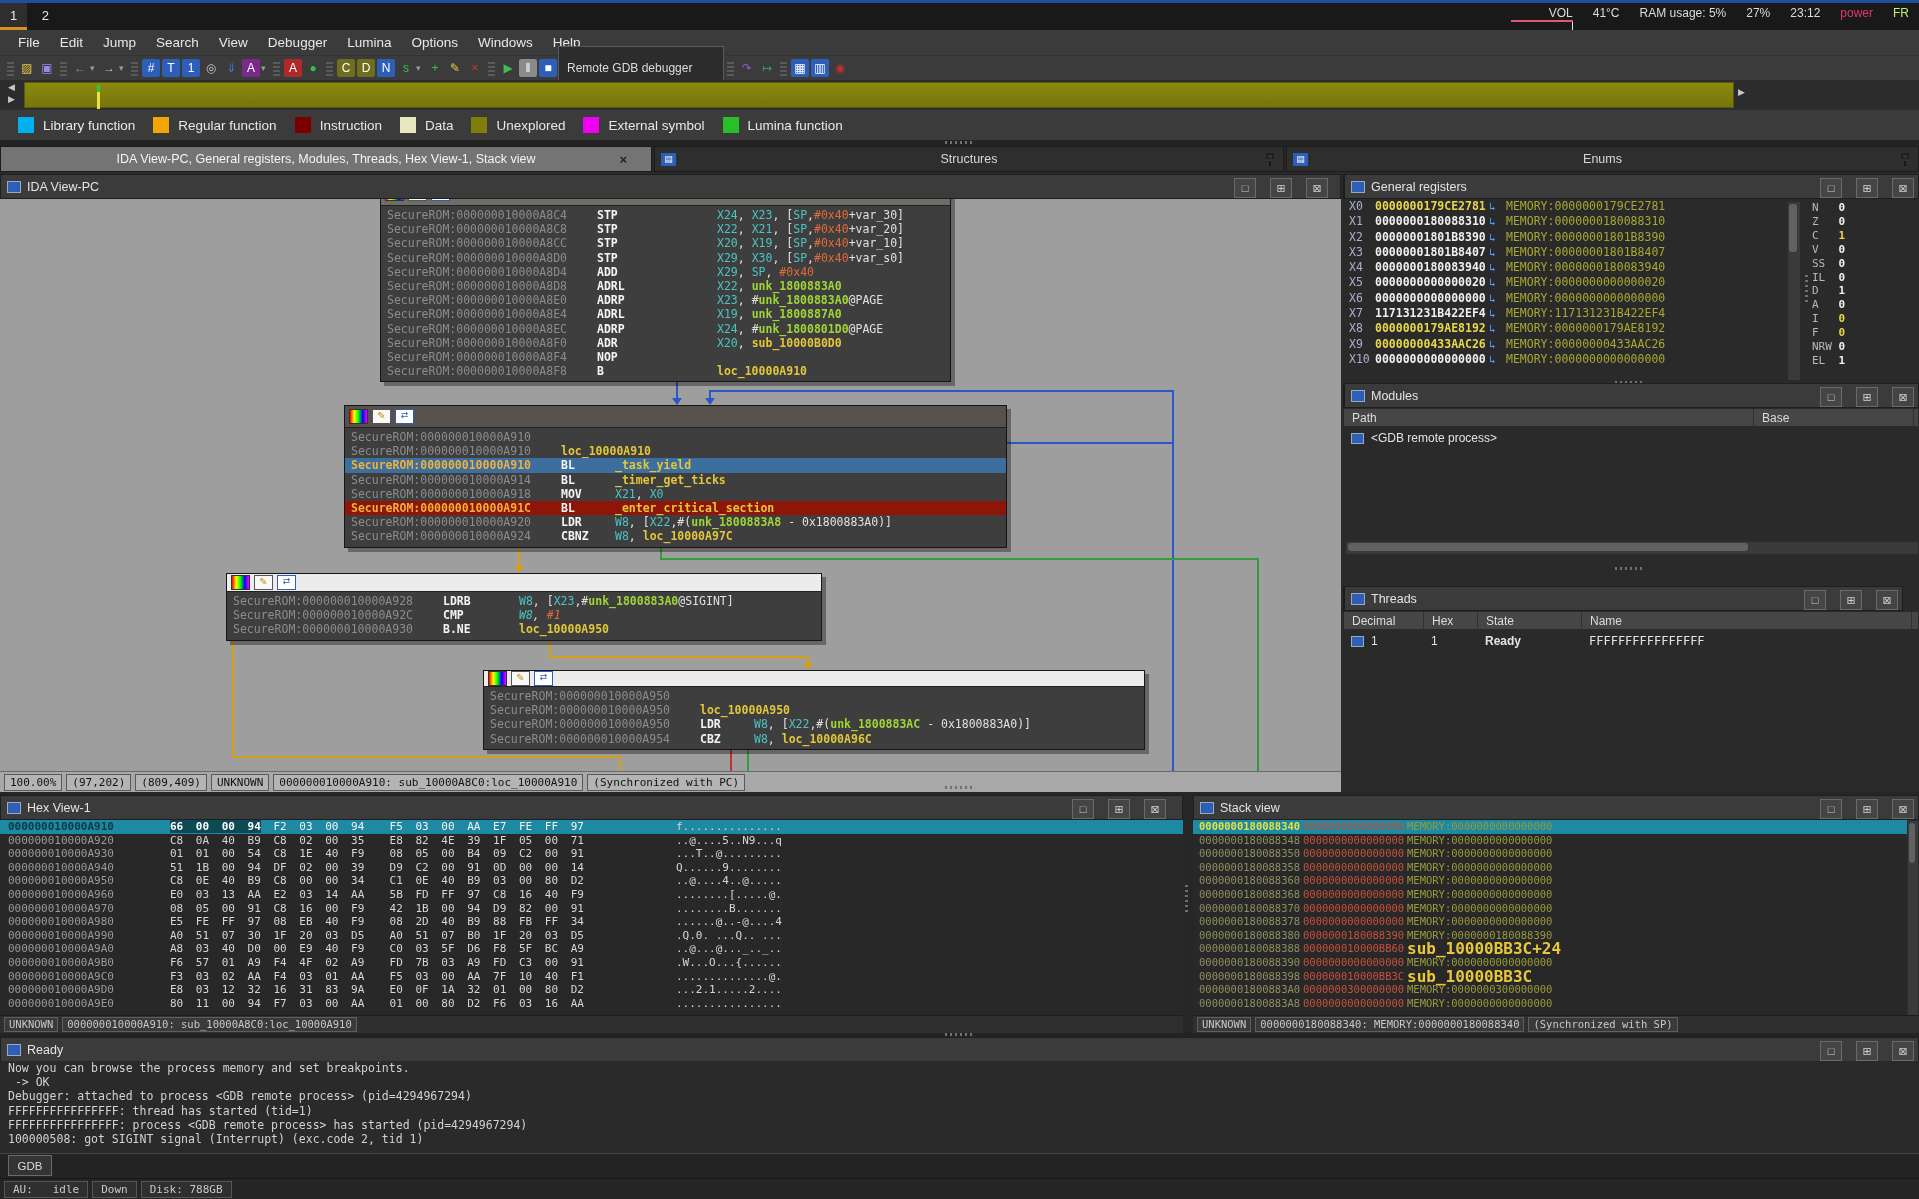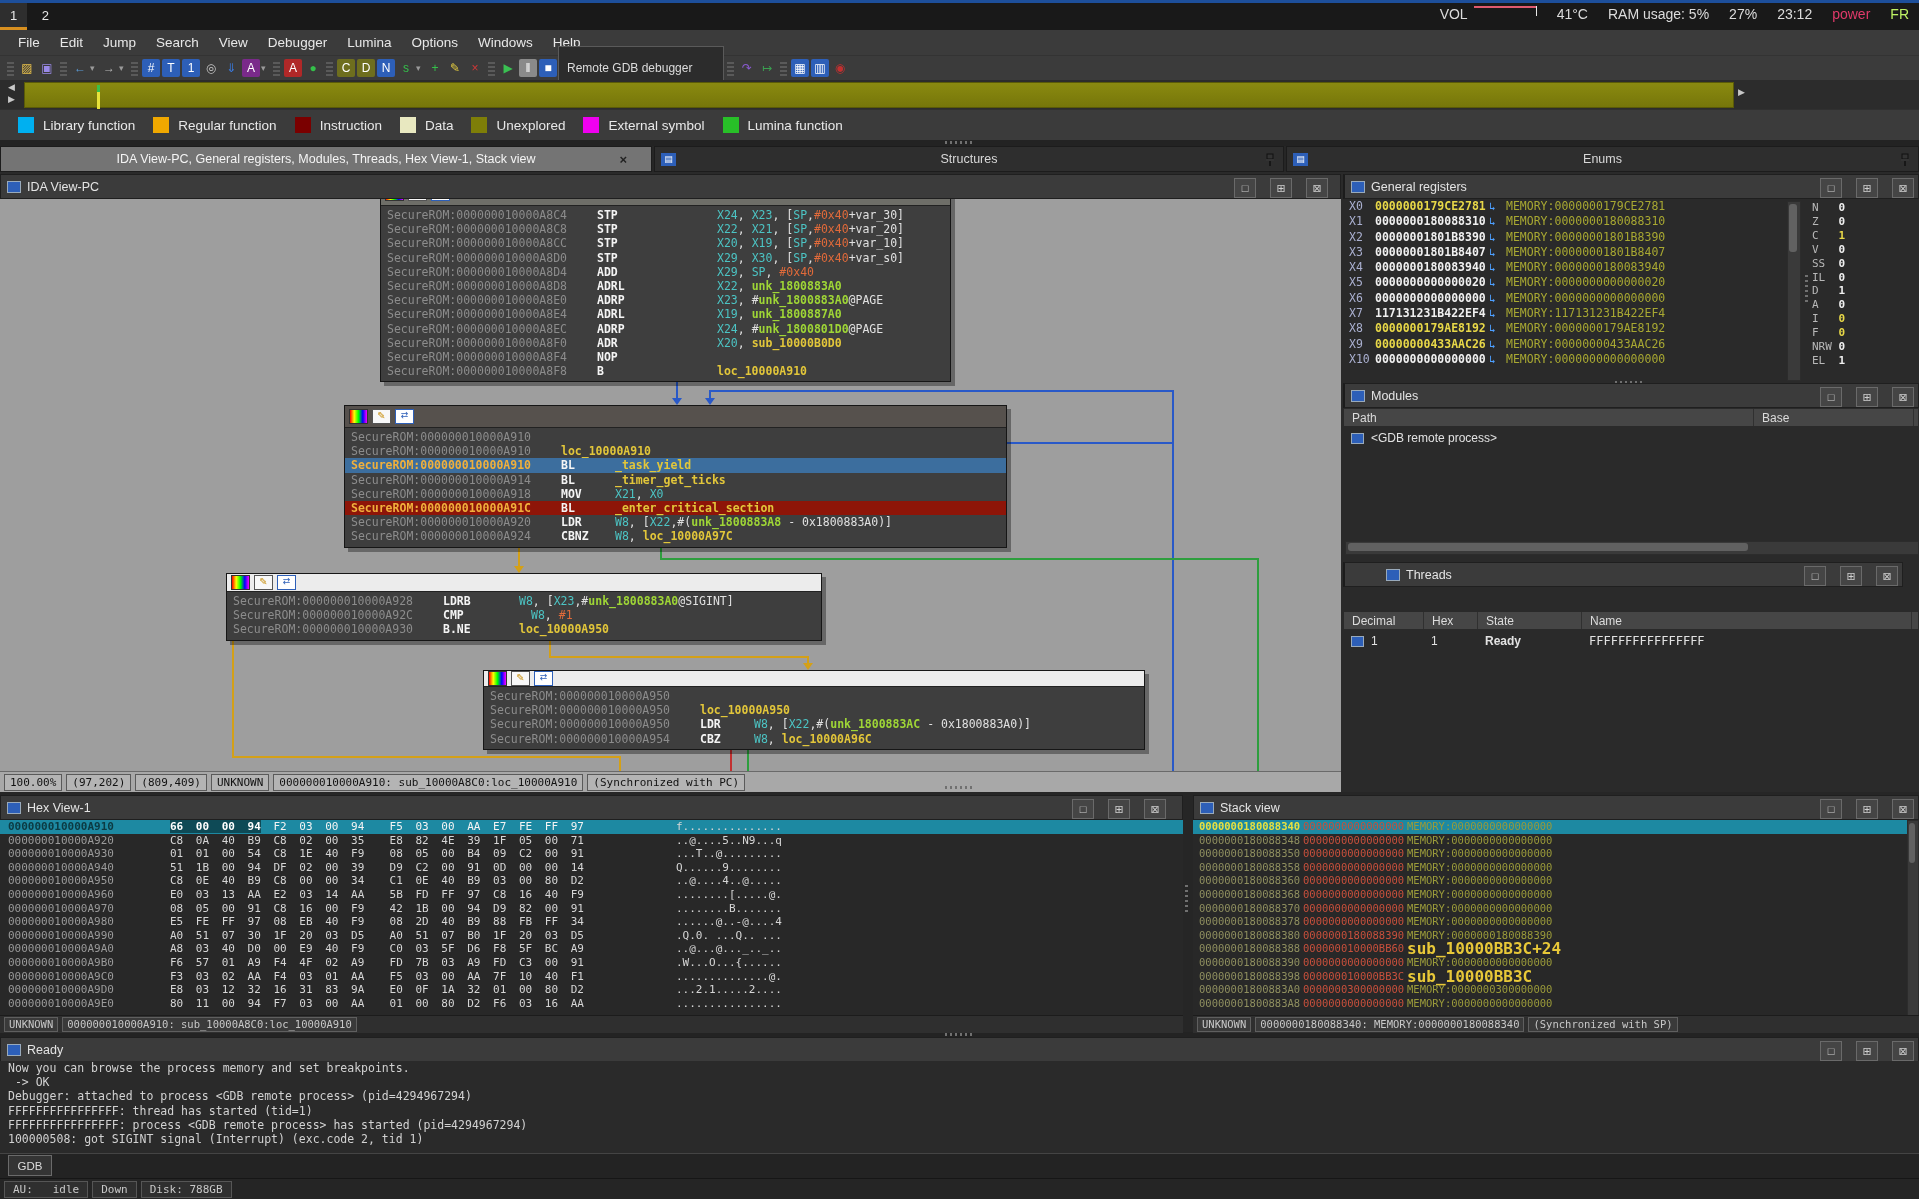--- a/index.html
+++ b/index.html
@@ -6,21 +6,21 @@
   body{width:1919px;height:1199px;position:relative;background:#232323;overflow:hidden;
        font-family:"Liberation Sans","DejaVu Sans",sans-serif;-webkit-font-smoothing:antialiased;}
   .mono{font-family:"DejaVu Sans Mono",monospace;}
   .abs{position:absolute;}
 
   
   #titlebar{left:0;top:0;width:1919px;height:30px;background:#191919;border-top:3px solid #1d4f9b;}
   .ws{display:inline-block;height:27px;line-height:25px;padding:0 10px;color:#e8e8e8;font-size:13px;vertical-align:top;}
   .ws.active{background:#2e2e2e;border-bottom:3px solid #d89020;box-sizing:border-box;}
   #tb-right{right:0;top:3px;height:27px;display:flex;align-items:stretch;}
-  .tbr-item{display:flex;align-items:flex-start;padding:0 10px;color:#dcdcdc;font-size:14px;box-sizing:border-box;}
+  .tbr-item{display:flex;align-items:flex-end;padding:0 10px;color:#dcdcdc;font-size:12px;box-sizing:border-box;flex-direction:column;}
   .vol-line{width:62px;height:2px;background:#e05a70;display:inline-block;margin-left:6px;}
   .vol-tick{width:1px;height:10px;background:#e8e8e8;display:inline-block;}
 
   
   #menubar{left:0;top:30px;width:1919px;height:26px;background:#3b3b3b;display:flex;align-items:center;padding-left:8px;box-sizing:border-box;border-bottom:1px solid #333;}
   .menu-item{color:#e8e8e8;font-size:13.5px;padding:3px 10px;cursor:default;}
 
   
   #toolbar{left:0;top:56px;width:1919px;height:24px;background:#3b3b3b;display:flex;align-items:center;padding-left:4px;box-sizing:border-box;}
   .tool-ico{width:18px;height:18px;margin:0 1px;display:flex;align-items:center;justify-content:center;font-size:12px;border-radius:2px;}
@@ -355,21 +355,21 @@
         </div>
       </div>
       <div class="gblock" style="left: 226px; top: 374px; width: 594px;">
         <div class="gb-title light" style="height: 18px;">
           <div class="bt-pal"></div>
           <div class="bt-pen">✎</div>
           <div class="bt-gra">⇄</div>
         </div>
         <div style="padding: 2px 0px 3px;">
           <div class="grow"><span class="ga">SecureROM:000000010000A928</span><span class="gm">LDRB</span><span class="gops" style="left: 292px;"><span class="c-r">W8</span><span class="c-p">, [</span><span class="c-r">X23</span><span class="c-p">,#</span><span class="c-u">unk_1800883A0</span><span class="c-p">@SIGINT]</span></span></div>
-          <div class="grow"><span class="ga">SecureROM:000000010000A92C</span><span class="gm">CMP</span><span class="gops" style="left: 304px;"><span class="c-r">W8</span><span class="c-p">, </span><span class="c-n">#1</span></span></div>
+          <div class="grow"><span class="ga">SecureROM:000000010000A92C</span><span class="gm">CMP</span><span class="gops" style="left: 292px; font-style: italic;"><span class="c-r">W8</span><span class="c-p">, </span><span class="c-n">#1</span></span></div>
           <div class="grow"><span class="ga">SecureROM:000000010000A930</span><span class="gm">B.NE</span><span class="gops" style="left: 292px;"><span class="c-l">loc_10000A950</span></span></div>
         </div>
       </div>
       <div class="gblock" style="left: 483px; top: 471px; width: 660px;">
         <div class="gb-title light" style="height: 16px;">
           <div class="bt-pal"></div>
           <div class="bt-pen">✎</div>
           <div class="bt-gra">⇄</div>
         </div>
         <div style="padding: 2px 0px 3px;">
@@ -450,21 +450,21 @@
   <div class="mt-row" style="left:8px;top:4px;">
     <div class="row-ico"></div>
     <span>&lt;GDB remote process&gt;</span>
   </div>
 </div>
 <div id="mod-hscroll" class="abs">
     <div id="mod-hthumb" class="abs"></div>
   </div>
 <div class="dots-h" style="left:1615px;top:567px;"></div>
 
-<div class="panel-header rc-border abs" style="left:1343px;top:562px;width:560px;padding-left:35px;">
+<div class="panel-header rc-border abs" style="left:1343px;top:586px;width:560px;">
   <div class="ph-icon"></div>
   <span>Threads</span>
   <div class="winbtns">
     <div class="wbtn">□</div>
     <div class="wbtn">⊞</div>
     <div class="wbtn">⊠</div>
   </div>
 </div>
 <div class="colhdr" style="left:1343px;top:611px;width:576px;height:19px;">
   <div class="colcell" style="width:80px;">Decimal</div>

